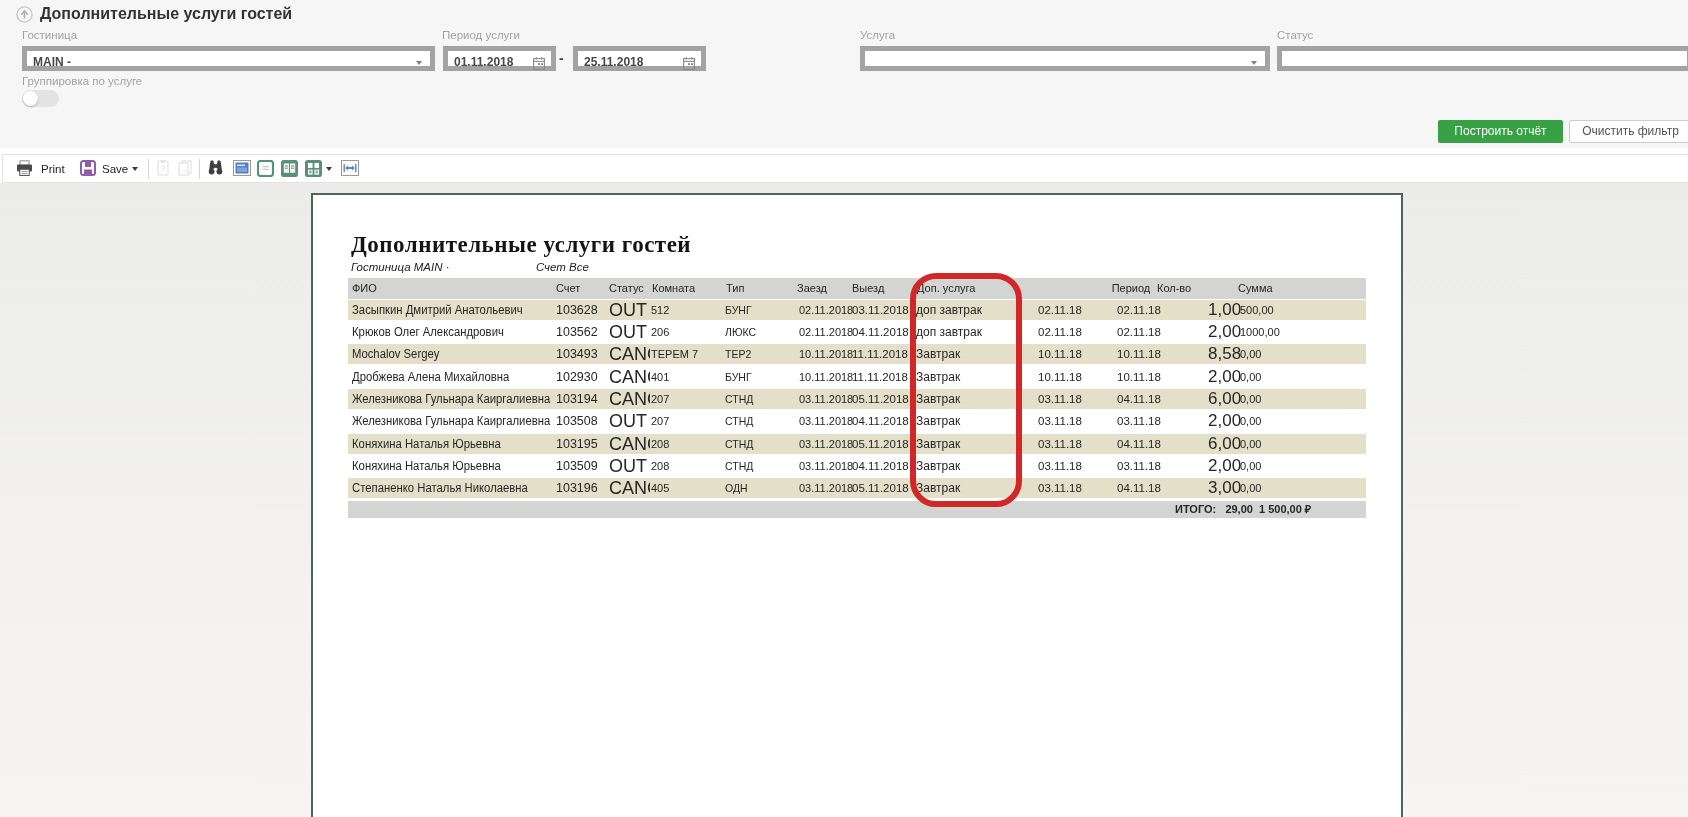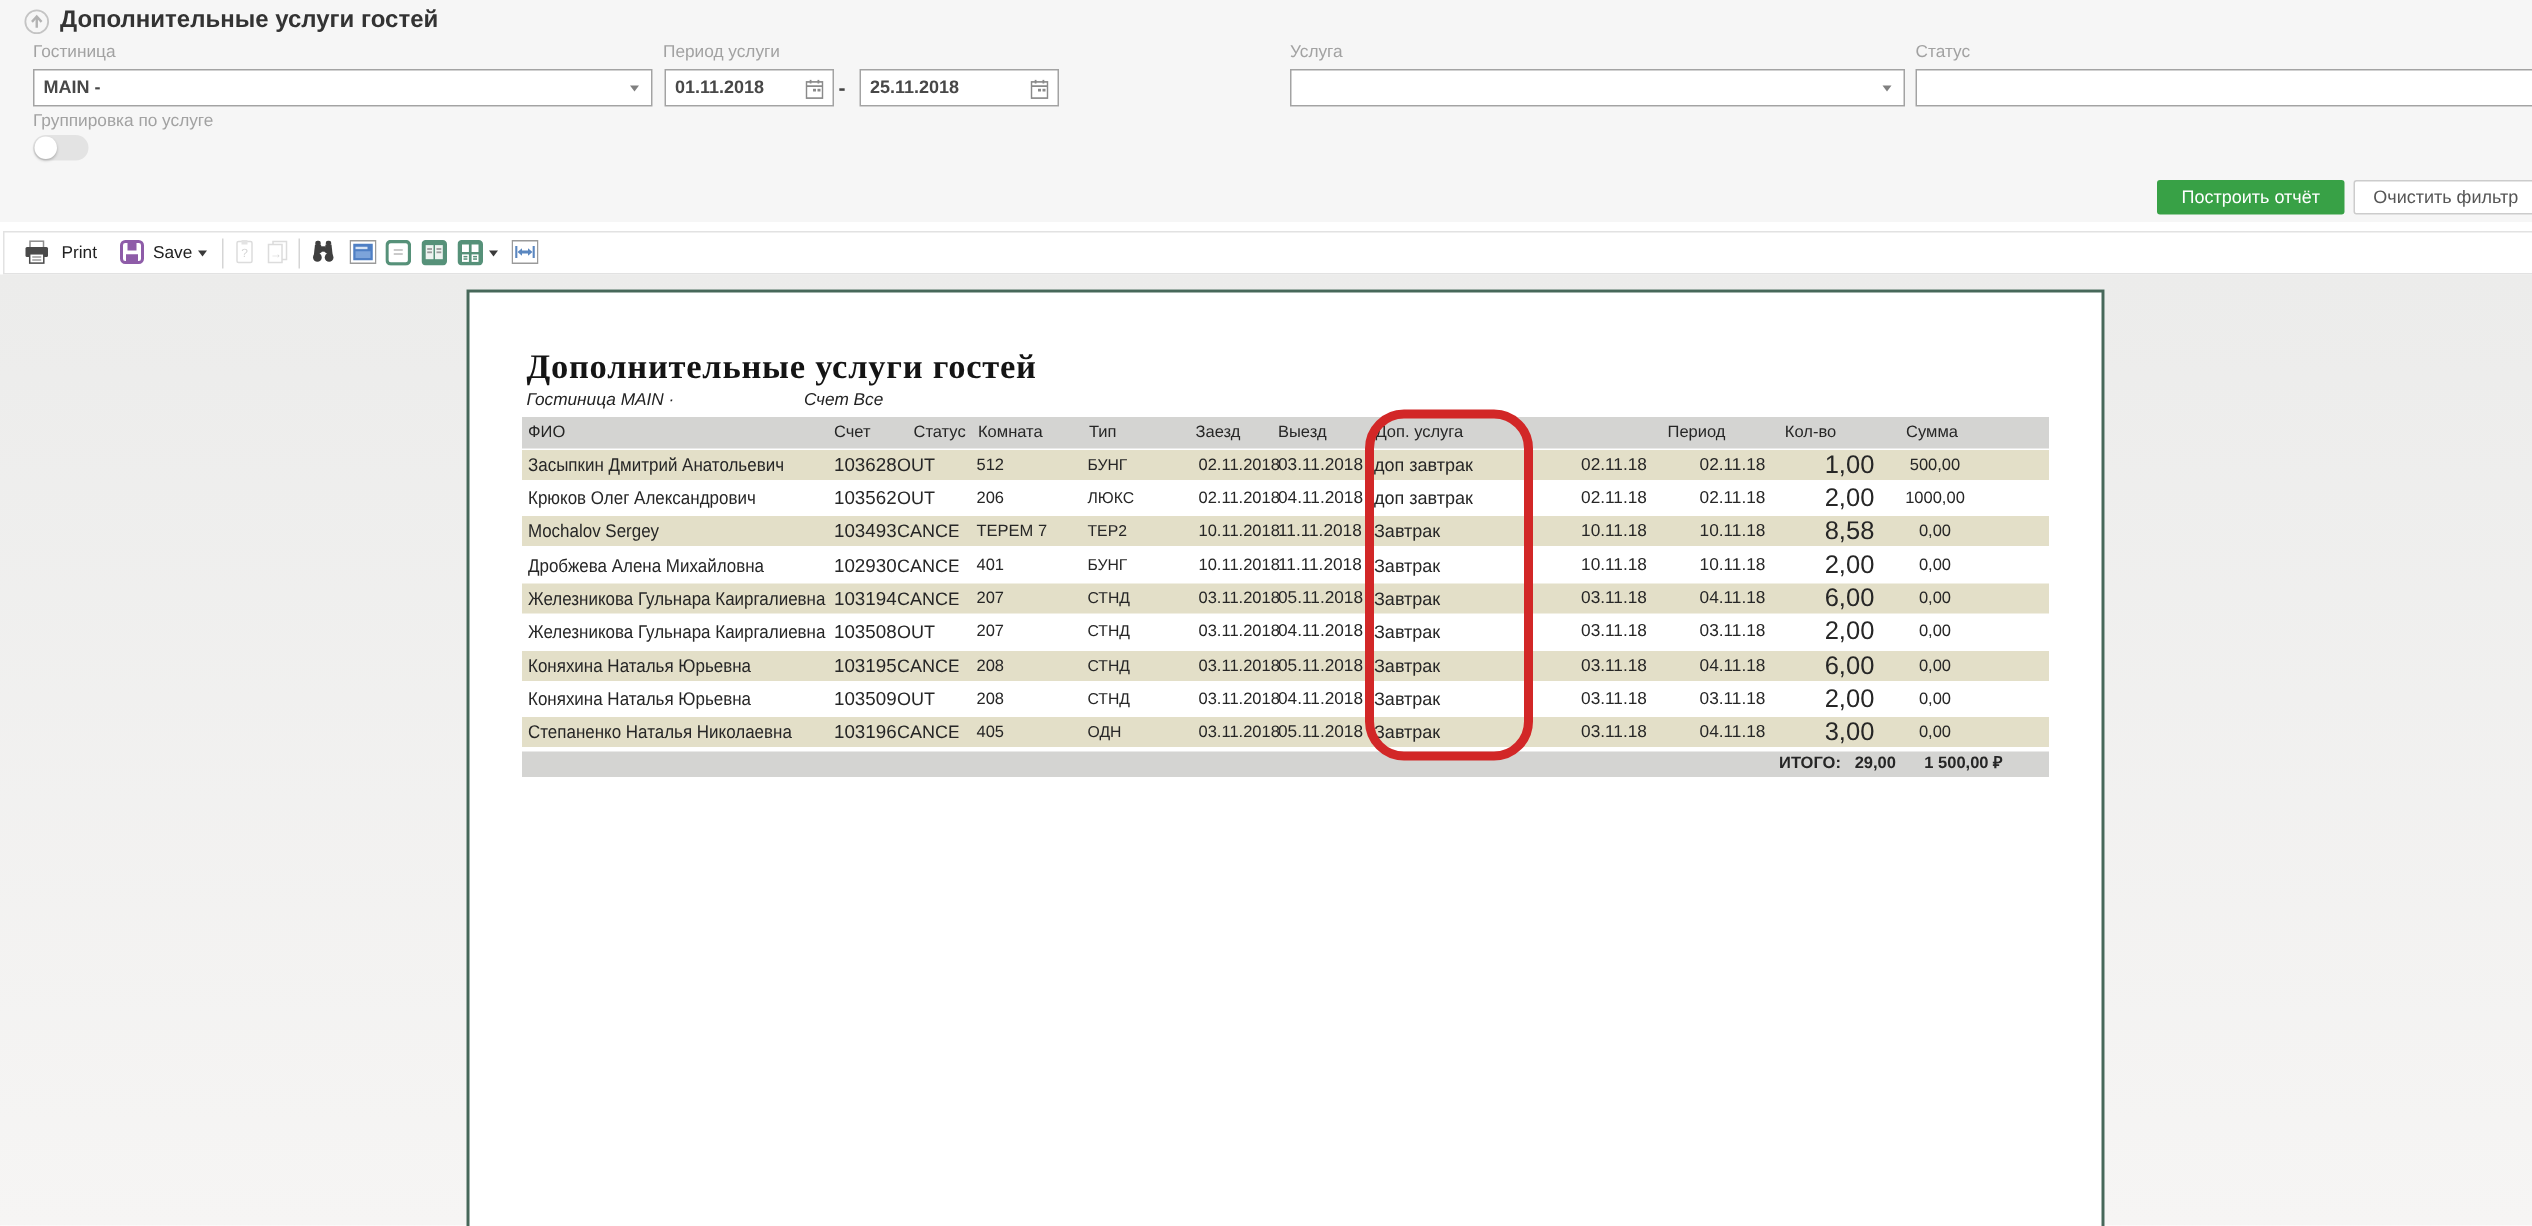--- a/index.html
+++ b/index.html
@@ -1,34 +1,34 @@
 <!DOCTYPE html>
 <html><head><meta charset="utf-8"><style>
 *{margin:0;padding:0;box-sizing:border-box}
 html,body{width:1688px;height:817px;overflow:hidden;background:#fff;font-family:"Liberation Sans",sans-serif}
 .abs{position:absolute}
 #filter{position:absolute;left:0;top:0;width:1688px;height:148px;background:#f6f6f6}
 .lbl{position:absolute;font-size:11.5px;color:#a2a2a2}
-.inp{position:absolute;height:25px;background:#fff;border:1px solid #a3a3a3}
+.inp{position:absolute;height:25px;background:#fff;border:5px solid #a3a3a3}
 .inp .txt{position:absolute;left:6px;top:4px;font-size:12px;font-weight:bold;color:#484848}
 .caret{position:absolute;right:8px;top:10px;width:0;height:0;border-left:3.5px solid transparent;border-right:3.5px solid transparent;border-top:4.5px solid #808080}
 #toolbar{position:absolute;left:2px;top:154px;width:1690px;height:29px;background:#fff;border:1px solid #e2e2e2}
 .sep{position:absolute;top:4px;width:1px;height:20px;background:#d5d5d5}
 .tbtxt{position:absolute;top:8px;font-size:11.5px;color:#222}
 #viewer{position:absolute;left:0;top:183px;width:1688px;height:634px;background:linear-gradient(#ececeb,#f6f5f4)}
 #page{position:absolute;left:311px;top:10px;width:1092px;height:720px;background:#fff;border:2px solid #47685a}
 #rtitle{position:absolute;left:38px;top:37px;font-family:"Liberation Serif",serif;font-size:23px;font-weight:bold;color:#141414;letter-spacing:.5px;white-space:nowrap}
 .sub{position:absolute;top:66px;font-size:11.5px;font-style:italic;color:#222;white-space:nowrap}
 #rtable{position:absolute;left:35px;top:83px;width:1018px;color:#262626}
 .trow{position:absolute;left:0;width:1018px;height:20px}
 .trow span{position:absolute;top:0;line-height:20px;white-space:nowrap}
-.r{text-align:center}
+.r{text-align:left}
 .c1{left:4px;font-size:12.3px;display:inline-block;transform:scaleX(.92);transform-origin:0 50%}
 .c2{left:208px;font-size:12.5px}
-.c3{left:250px;font-size:12px;width:41px;overflow:hidden}
+.c3{left:261px;font-size:18px;width:41px;overflow:hidden}
 .c4{left:303px;font-size:11px}
 .c5{left:377px;font-size:10.5px}
 .c6{left:451px;font-size:11px}
 .c7{left:504px;font-size:11.5px}
 .c8{left:568px;font-size:12px}
 .c9{left:690px;width:76px;font-size:11.5px}
 .c10{left:769px;width:76px;font-size:11.5px}
 .c11{left:860px;width:50px;font-size:17px}
 .c12{left:892px;width:100px;font-size:11px}
 #thead{position:absolute;left:0;top:0;width:1018px;height:21px;background:#d4d4d2;font-weight:normal;font-size:11px}

